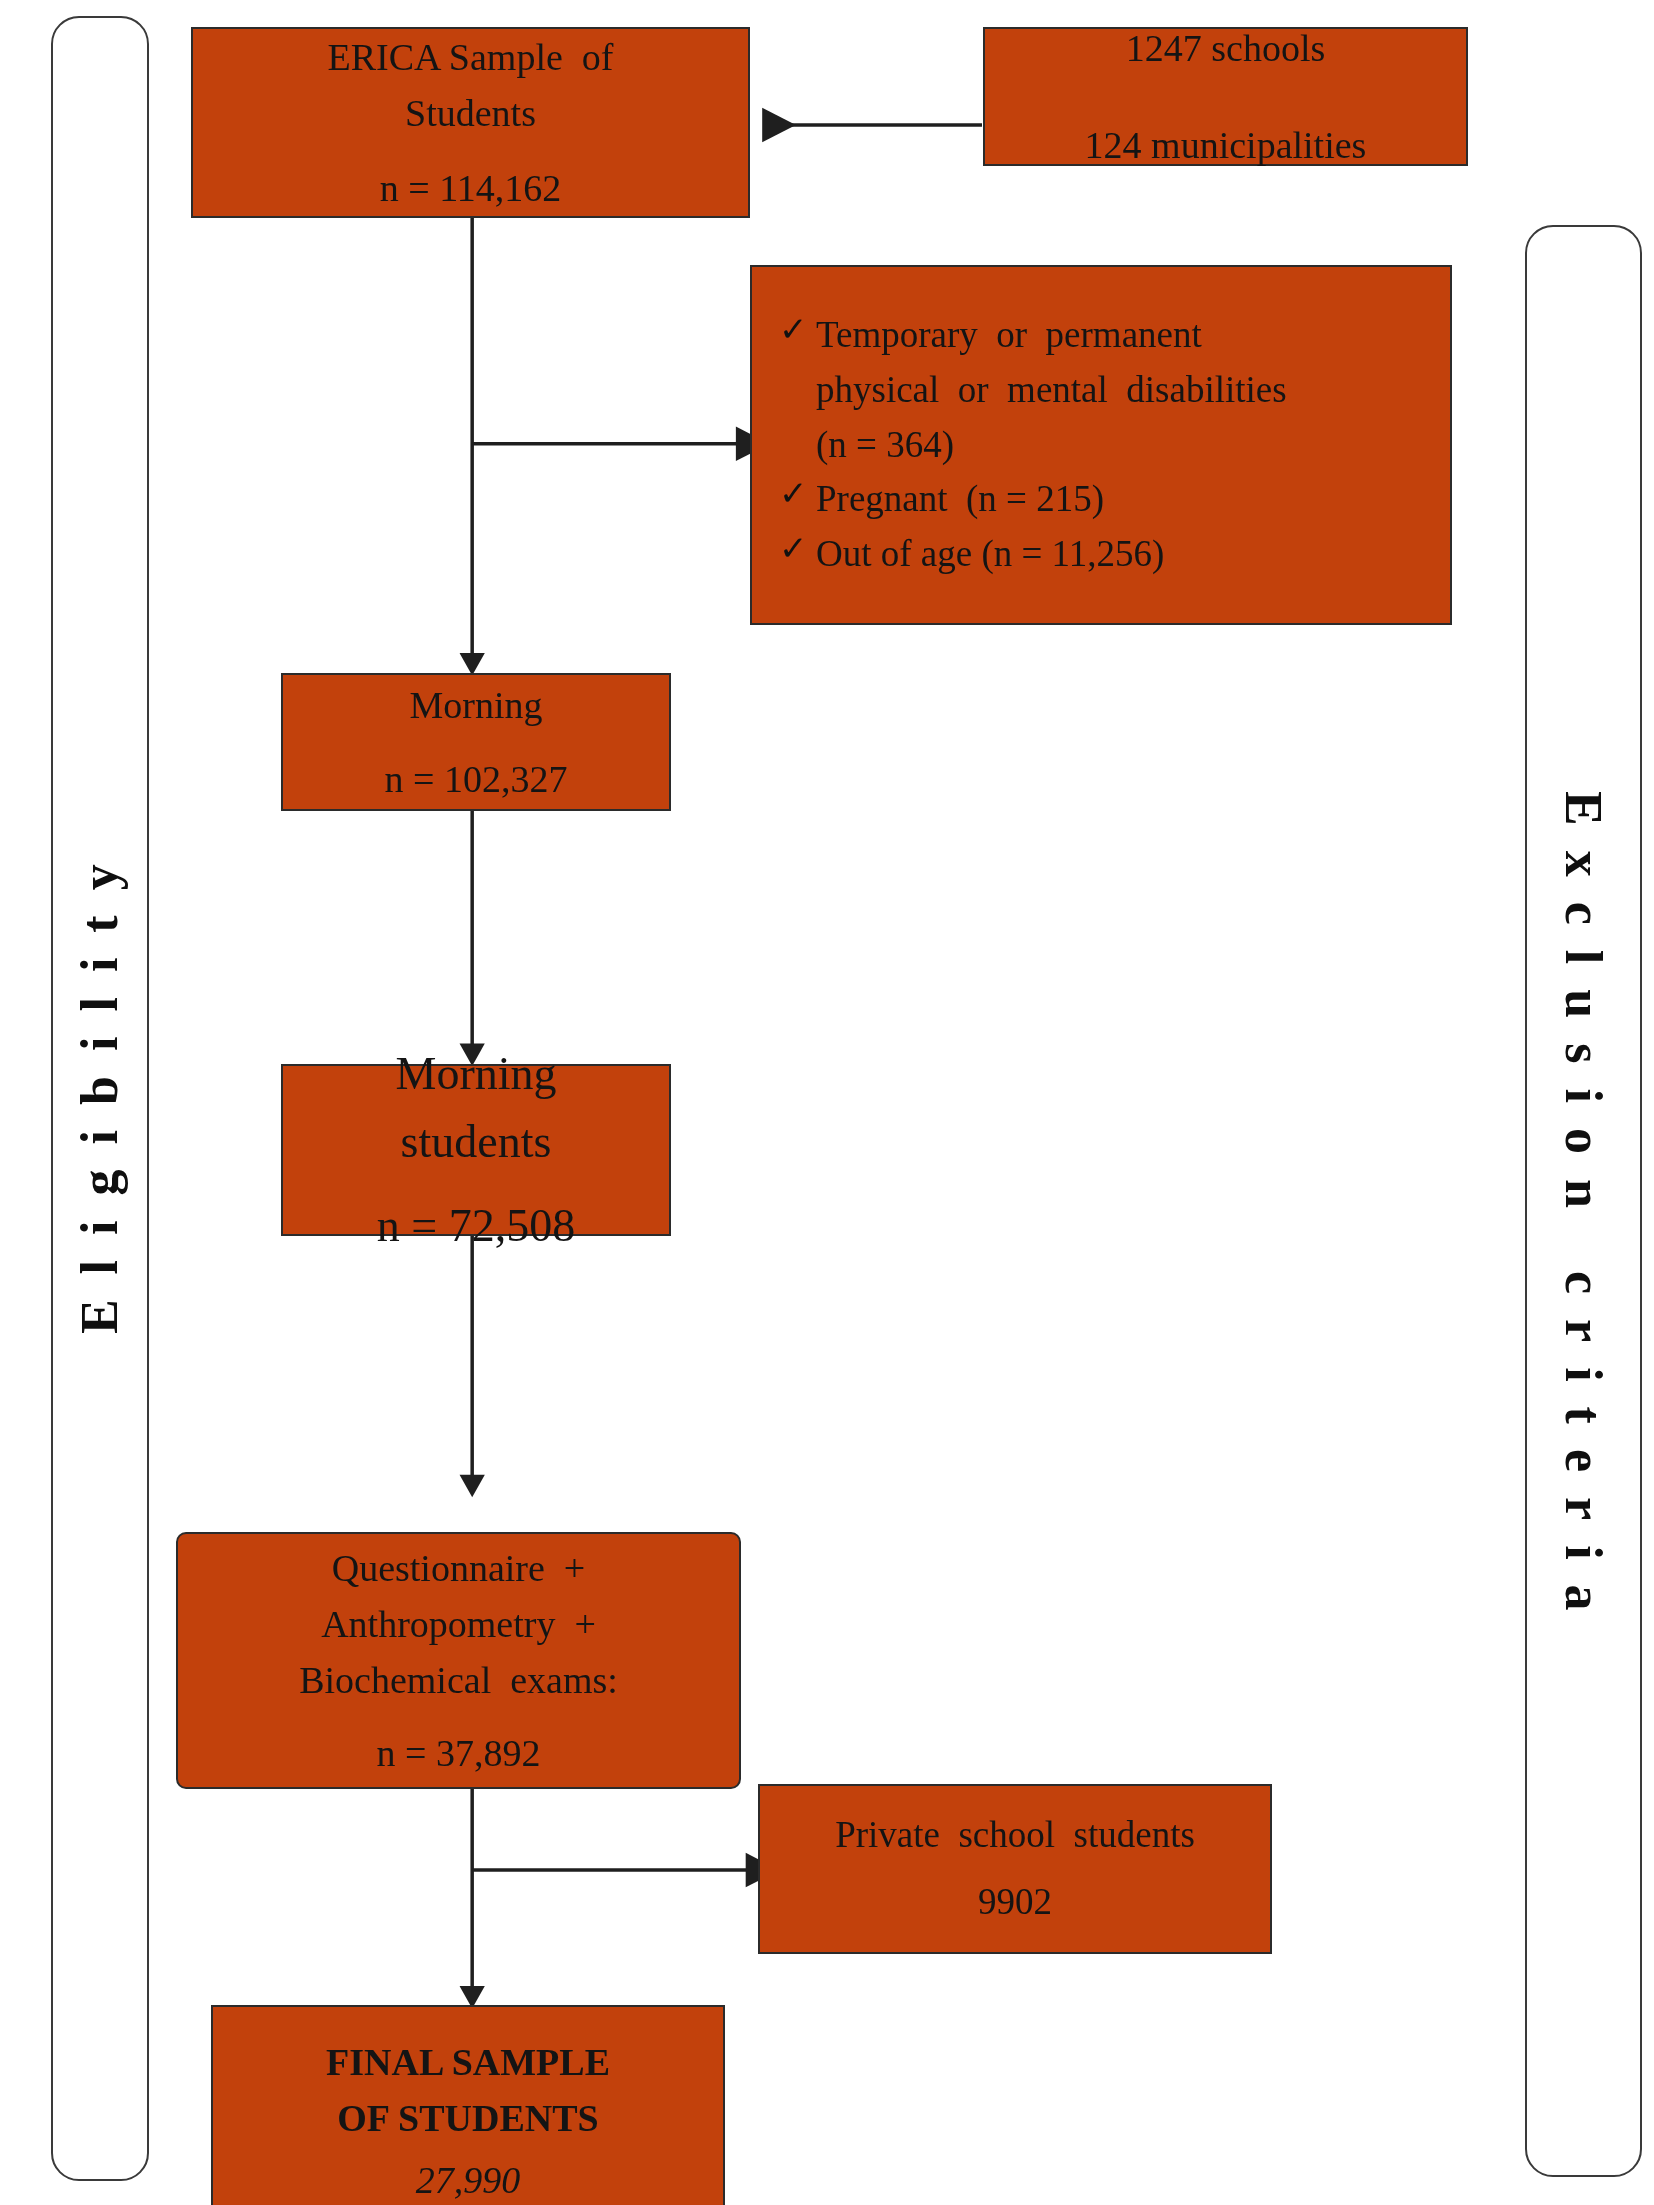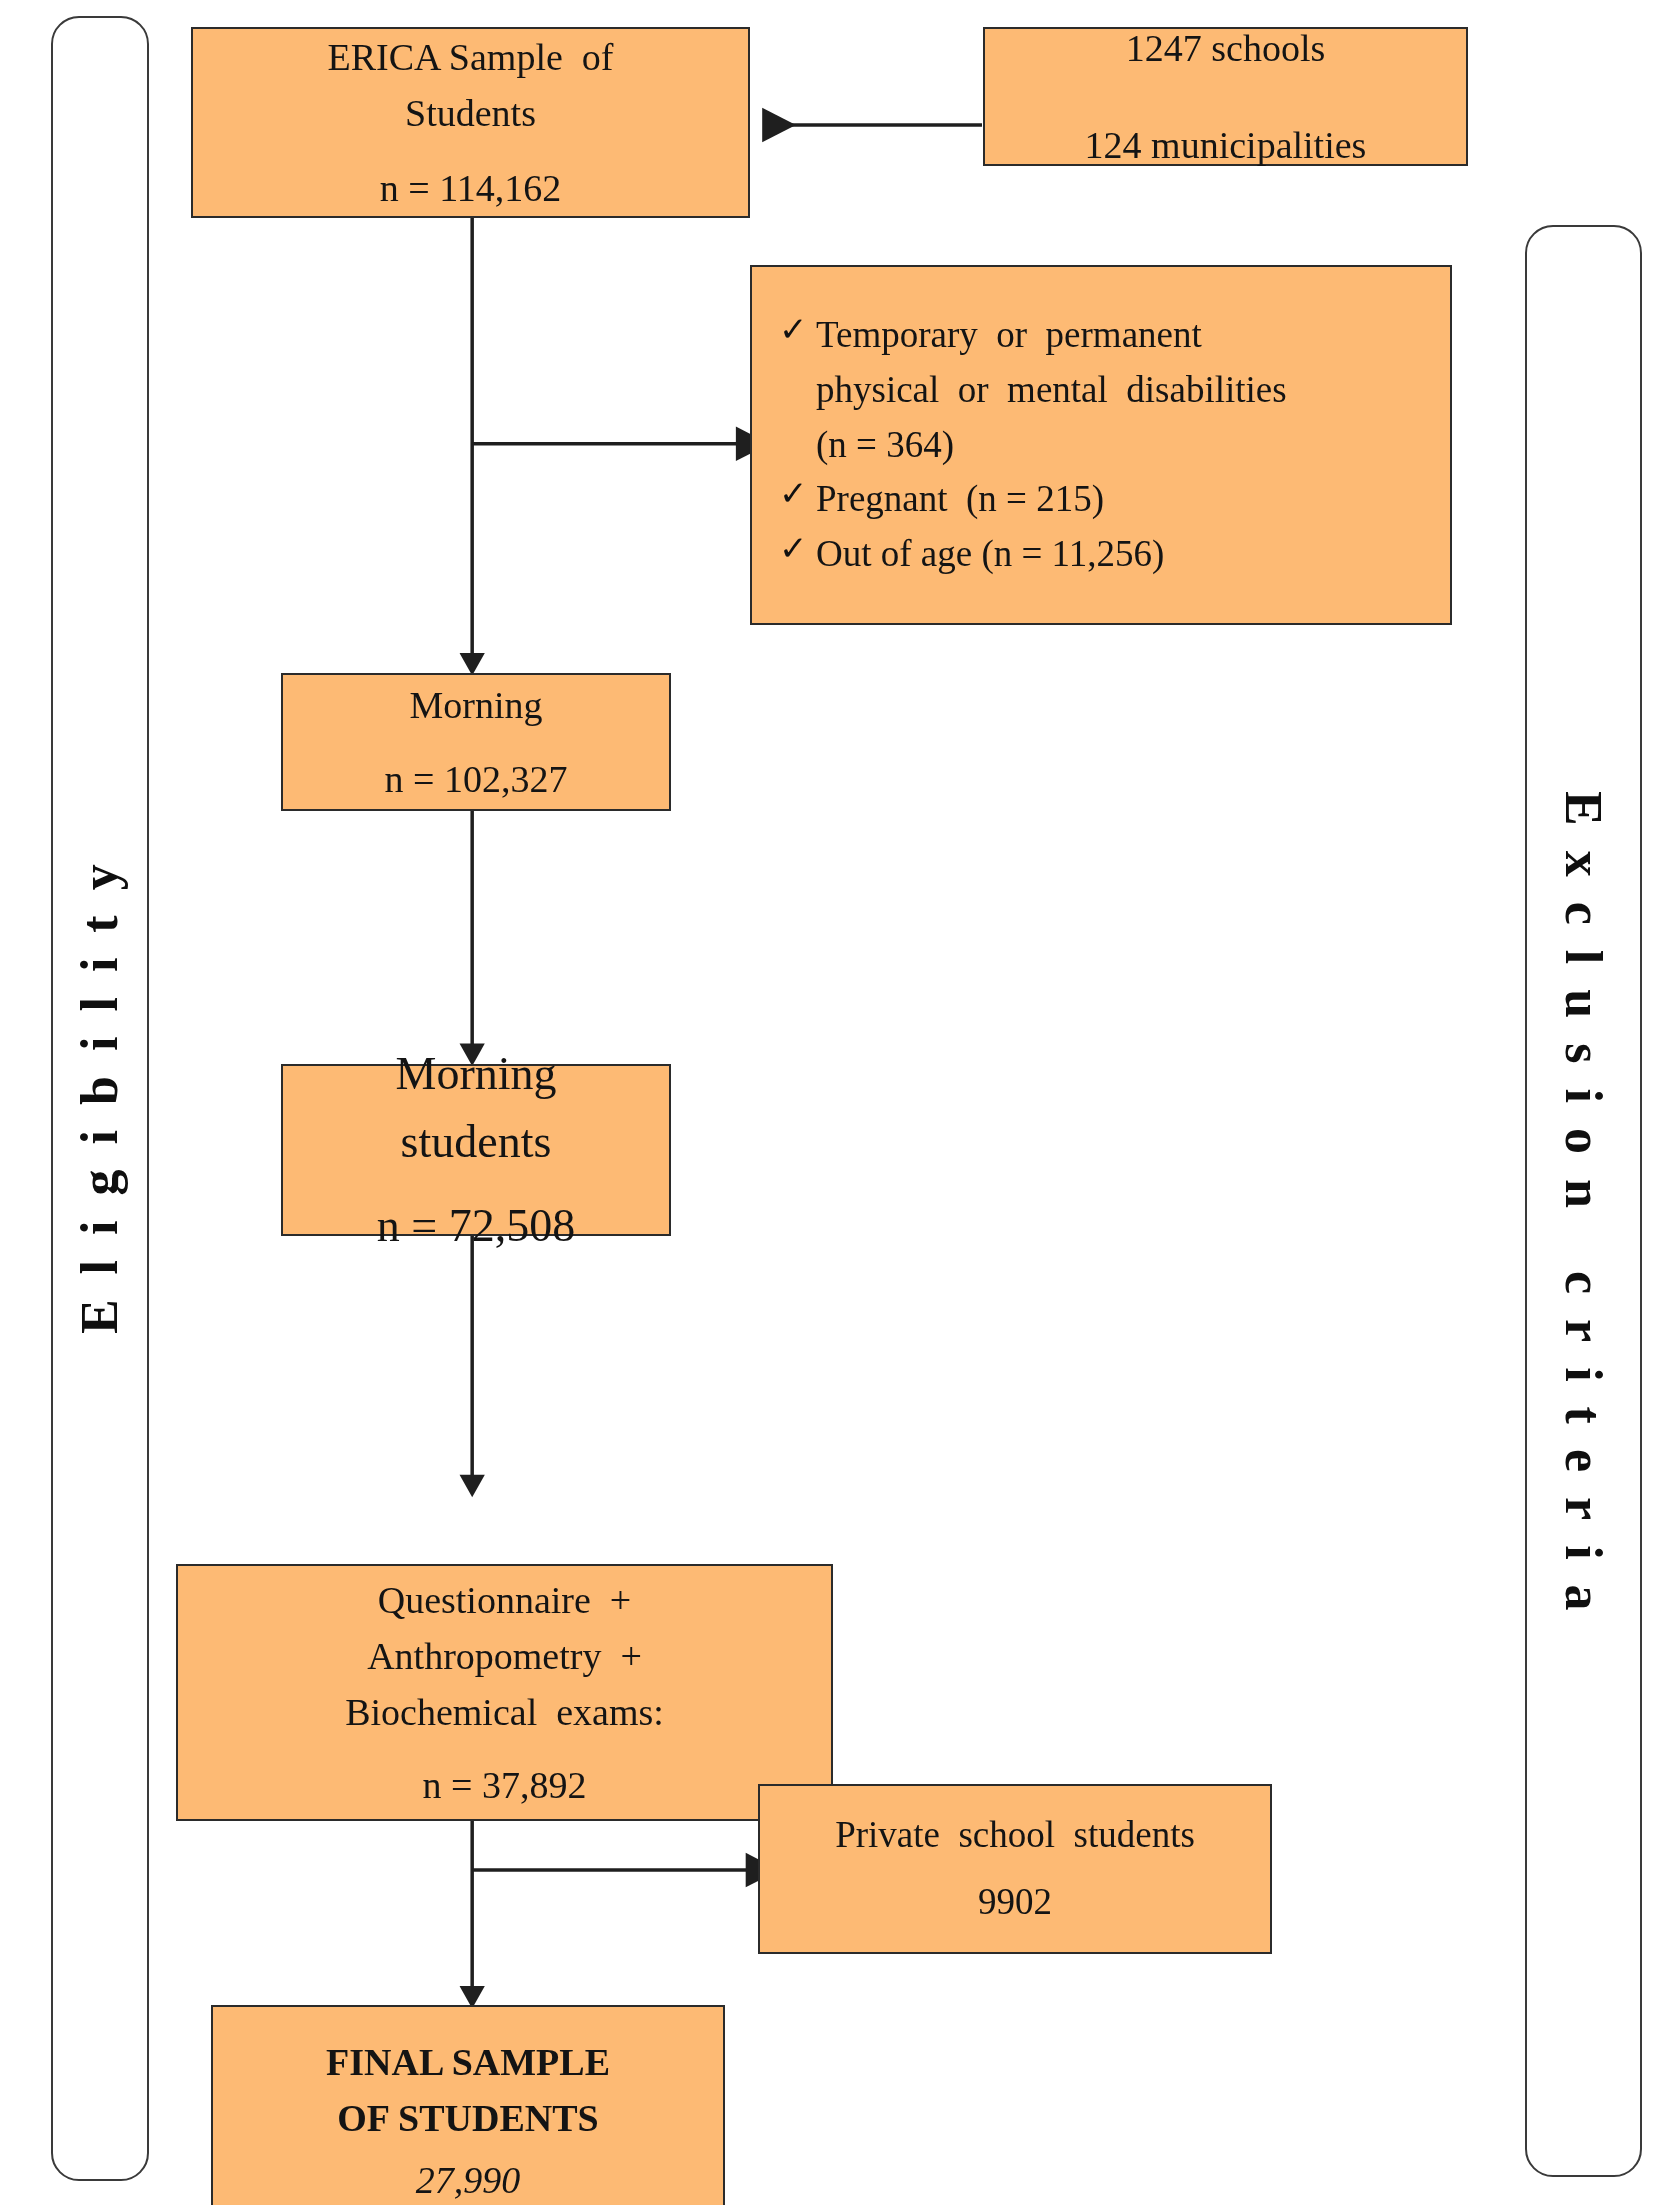--- a/index.html
+++ b/index.html
@@ -17,21 +17,21 @@
     height: 2205px;
     background: #ffffff;
     overflow: hidden;
   }
 
   
   .fbox {
     position: absolute;
     box-sizing: border-box;
     border: 2.1px solid #2b2b2b;
-    background: #fdba74;
+    background: #c2410c;
     display: flex;
     flex-direction: column;
     align-items: center;
     justify-content: center;
     text-align: center;
     line-height: 1.48;
     color: #141414;
   }
   .fbox .line {
     display: block;
@@ -190,21 +190,21 @@
     <span class="line">Morning</span>
     <span class="line" style="margin-top:18px;">n = 102,327</span>
   </div>
 
   <div class="fbox" style="left:281px; top:1064px; width:390px; height:172px; font-size:46px;">
     <span class="line">Morning</span>
     <span class="line">students</span>
     <span class="line" style="margin-top:15.5px;">n = 72,508</span>
   </div>
 
-  <div class="fbox" style="left:176px; top:1564px; width:657px; height:257px; font-size:38px;">
+  <div class="fbox" style="left:176px; top:1532px; width:565px; height:257px; font-size:38px;border-radius:10px;">
     <span class="line">Questionnaire  +</span>
     <span class="line">Anthropometry  +</span>
     <span class="line">Biochemical  exams:</span>
     <span class="line" style="margin-top:17px;">n = 37,892</span>
   </div>
 
   <div class="fbox" style="left:758px; top:1784px; width:514px; height:170px; font-size:37px;">
     <span class="line">Private  school  students</span>
     <span class="line" style="margin-top:12.6px;">9902</span>
   </div>

